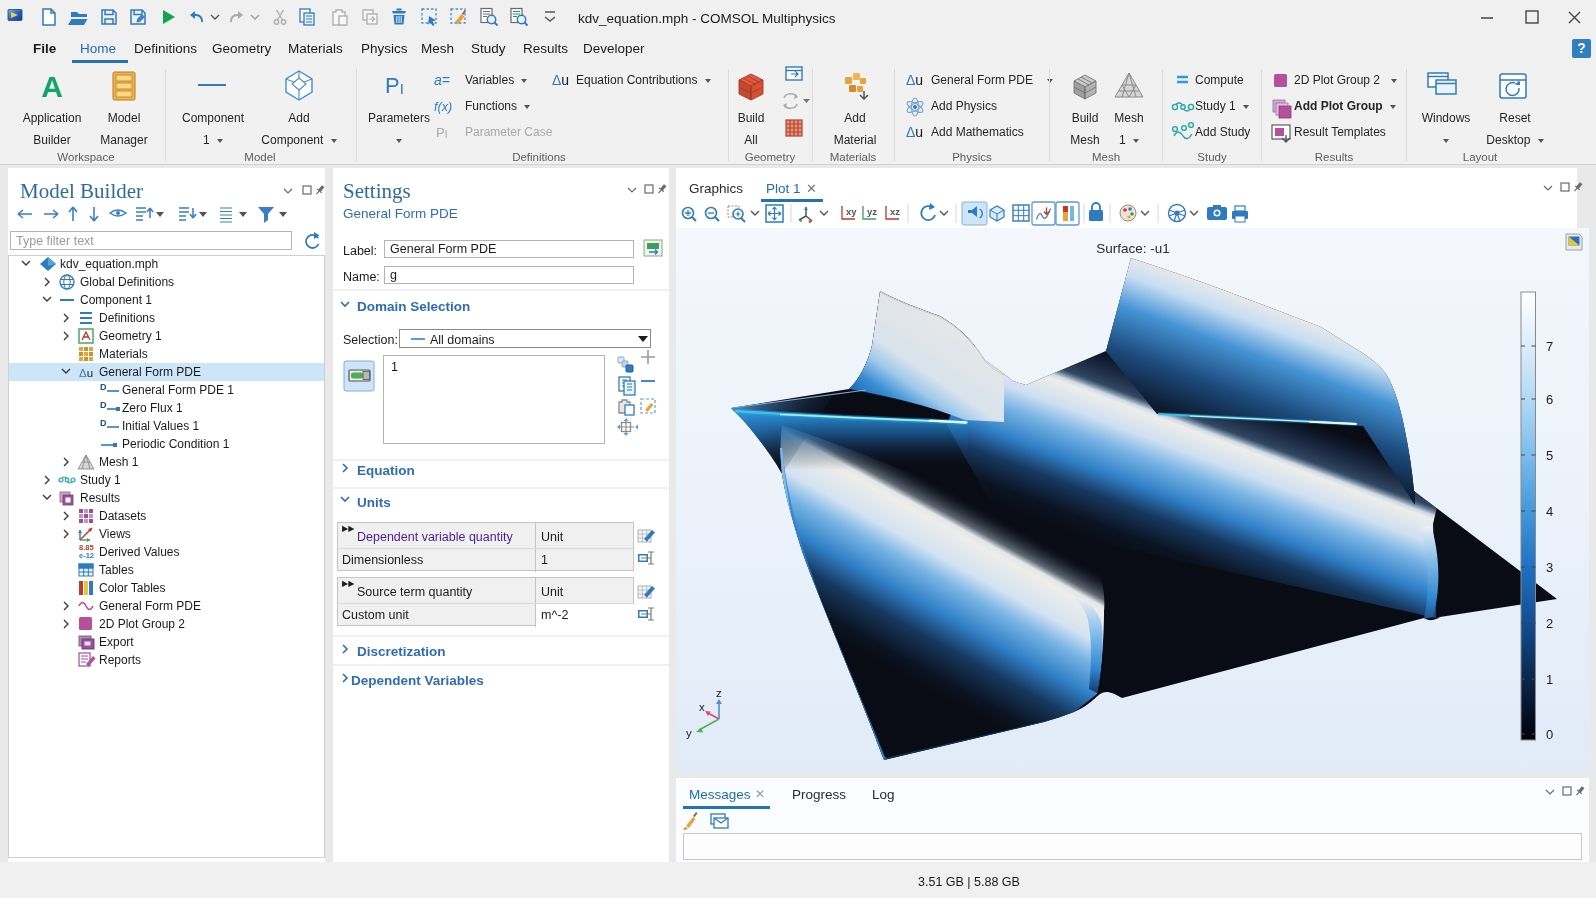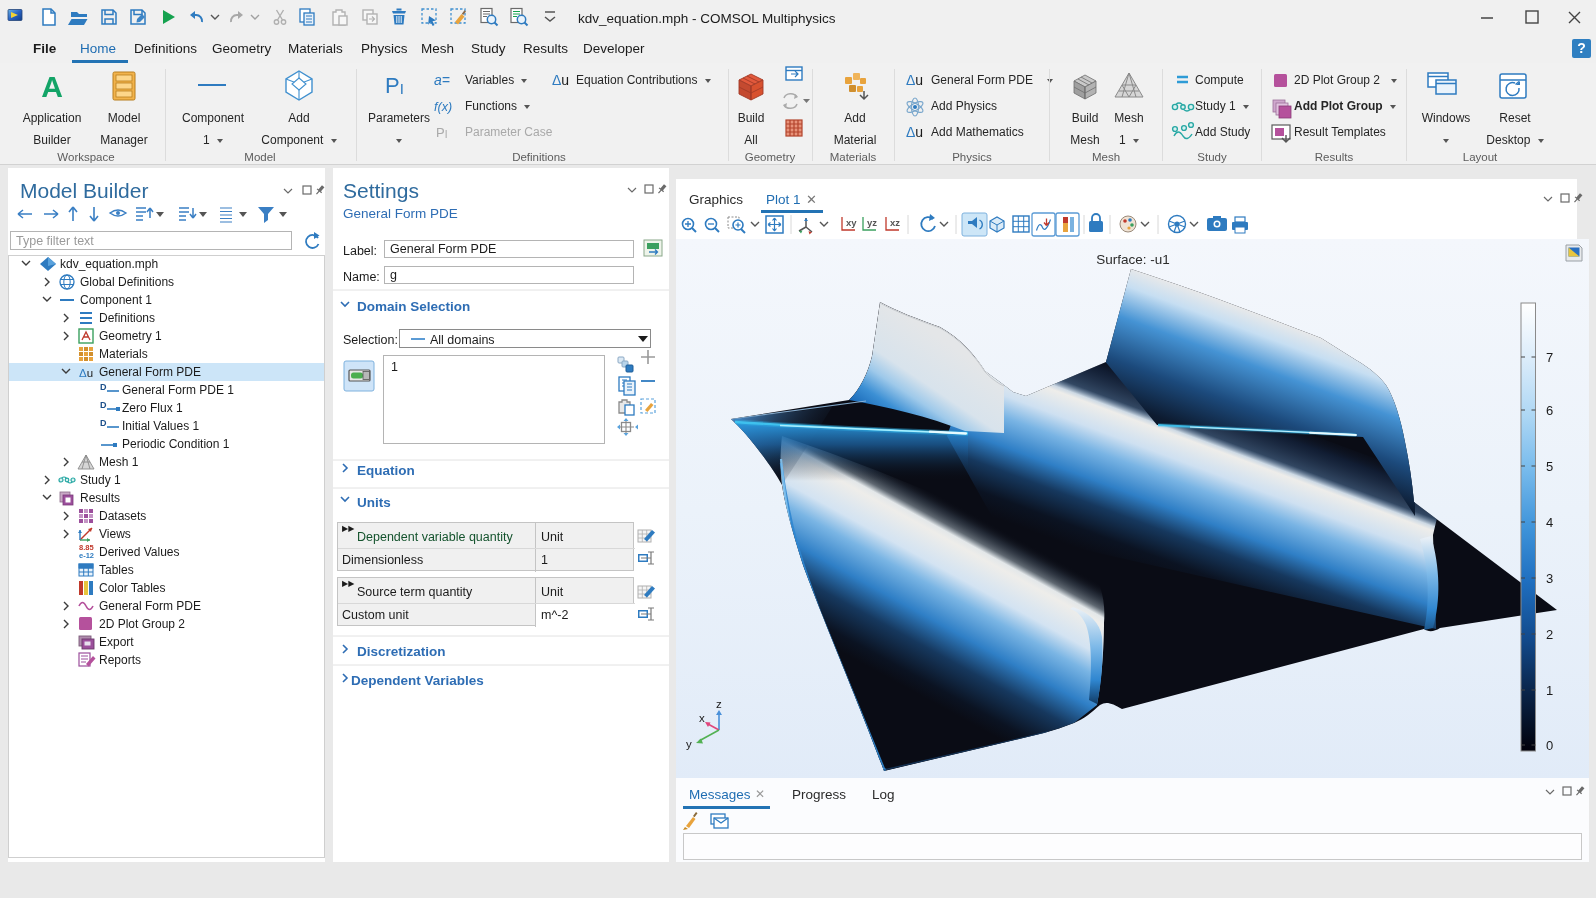--- a/index.html
+++ b/index.html
@@ -11,23 +11,23 @@
 .menu { position:absolute; top:5px; }
 #ribbon { position:absolute; left:0; top:63px; width:1596px; height:102px; background:#f1f1f1; border-bottom:1px solid #d2d2d2; }
 .rgsep { position:absolute; top:6px; height:92px; width:1px; background:#dcdcdc; }
 .rglabel { position:absolute; top:88px; width:120px; text-align:center; font-size:11.5px; color:#5c5c5c; }
 .bigbtn { position:absolute; text-align:center; font-size:12px; color:#262626; line-height:22px; }
 .rowbtn { position:absolute; font-size:12px; color:#262626; white-space:nowrap; }
 .caret { display:inline-block; width:0; height:0; border-left:3.5px solid transparent; border-right:3.5px solid transparent; border-top:4px solid #555; vertical-align:middle; margin-left:4px; }
 
 #mbpanel { position:absolute; left:8px; top:168px; width:317px; height:694px; background:#ffffff; }
 #setpanel { position:absolute; left:333px; top:168px; width:336px; height:694px; background:#ffffff; }
-#gfxpanel { position:absolute; left:676px; top:179px; width:901px; height:604px; background:#ffffff; }
+#gfxpanel { position:absolute; left:676px; top:168px; width:901px; height:604px; background:#ffffff; }
 #msgpanel { position:absolute; left:676px; top:778px; width:913px; height:84px; background:#fbfcfe; }
-.ptitle { font-size:21px; color:#2f6b9e; }
+.ptitle { font-size:21px; color:#2f6b9e;font-family:Liberation Serif, serif; }
 .sechdr { position:absolute; font-size:13.5px; font-weight:bold; color:#2e6db4; }
 .flabel { position:absolute; font-size:12.5px; color:#1b1b1b; }
 .inp { position:absolute; background:#fff; border:1px solid #b4b4b4; font-size:12.5px; color:#1b1b1b; line-height:16px; padding-left:5px; }
 #statusbar { position:absolute; left:0; top:862px; width:1596px; height:36px; background:#f0f0f0; }
 svg { display:block; }
 </style>
 </head>
 <body>
 <div id="win">
 <div id="titlebar">
@@ -589,21 +589,21 @@
 <div style="position:absolute;left:66px;top:161px;width:252px;height:19px;background:#fff;border:1px solid #8a8a8a;"></div>
 <div class="flabel" style="left:97px;top:165px;">All domains</div>
 <div style="position:absolute;left:50px;top:187px;width:222px;height:89px;background:#fff;border:1px solid #b4b4b4;"></div>
 <div class="flabel" style="left:58px;top:192px;">1</div>
 <div class="sechdr" style="left:24px;top:295px;">Equation</div>
 <div class="sechdr" style="left:24px;top:327px;">Units</div>
 <div style="position:absolute;left:4px;top:354px;width:297px;height:49px;border:1px solid #c4c4c4;background:#f0f0f0;">
   <div style="position:absolute;left:197px;top:0;width:1px;height:49px;background:#c4c4c4;"></div>
   <div style="position:absolute;left:0;top:25px;width:297px;height:1px;background:#d8d8d8;"></div>
   <div style="position:absolute;left:4px;top:1px;font-size:8px;color:#1b1b1b;">▶▶</div>
-  <div style="position:absolute;left:19px;top:7px;font-size:12.5px;color:#14532d;">Dependent variable quantity</div>
+  <div style="position:absolute;left:19px;top:7px;font-size:12.5px;color:#4c1d95;">Dependent variable quantity</div>
   <div style="position:absolute;left:203px;top:7px;font-size:12.5px;color:#1b1b1b;">Unit</div>
   <div style="position:absolute;left:4px;top:30px;font-size:12.5px;color:#1b1b1b;">Dimensionless</div>
   <div style="position:absolute;left:203px;top:30px;font-size:12.5px;color:#1b1b1b;">1</div>
 </div>
 <div style="position:absolute;left:4px;top:409px;width:297px;height:49px;border:1px solid #c4c4c4;background:#f0f0f0;">
   <div style="position:absolute;left:197px;top:0;width:1px;height:49px;background:#c4c4c4;"></div>
   <div style="position:absolute;left:0;top:25px;width:297px;height:1px;background:#d8d8d8;"></div>
   <div style="position:absolute;left:4px;top:1px;font-size:8px;color:#1b1b1b;">▶▶</div>
   <div style="position:absolute;left:19px;top:7px;font-size:12.5px;color:#1b1b1b;">Source term quantity</div>
   <div style="position:absolute;left:203px;top:7px;font-size:12.5px;color:#1b1b1b;">Unit</div>
@@ -898,13 +898,18 @@
         <path d="M9,49 l3,2 -5,1 z" fill="#c98a20"></path>
         <path d="M17,38 l3,-4 1.5,1.2 -3,4 z" fill="#8a6a3a"></path>
   <g transform="translate(44,44)" stroke="#2e7bc0" stroke-width="1.3" fill="#fff">
     <rect x="-9" y="-8" width="14" height="10"></rect>
           <rect x="-6" y="-4" width="14" height="10"></rect>
           <path d="M-6,-4 l7,5 7,-5" fill="none"></path>
   </g>
 </svg>
 <div style="position:absolute;left:7px;top:55px;width:899px;height:27px;background:#fdfdfe;border:1px solid #c8c8c8;"></div>
 </div>
+<div id="statusbar">
+  <div style="position:absolute;left:0;top:13px;width:1920px;font-size:12.5px;color:#1b1b1b;">
+        <span style="position:absolute;left:918px;top:0;">3.51 GB | 5.88 GB</span>
+      </div>
+</div>
 </div>
 
 </body></html>

